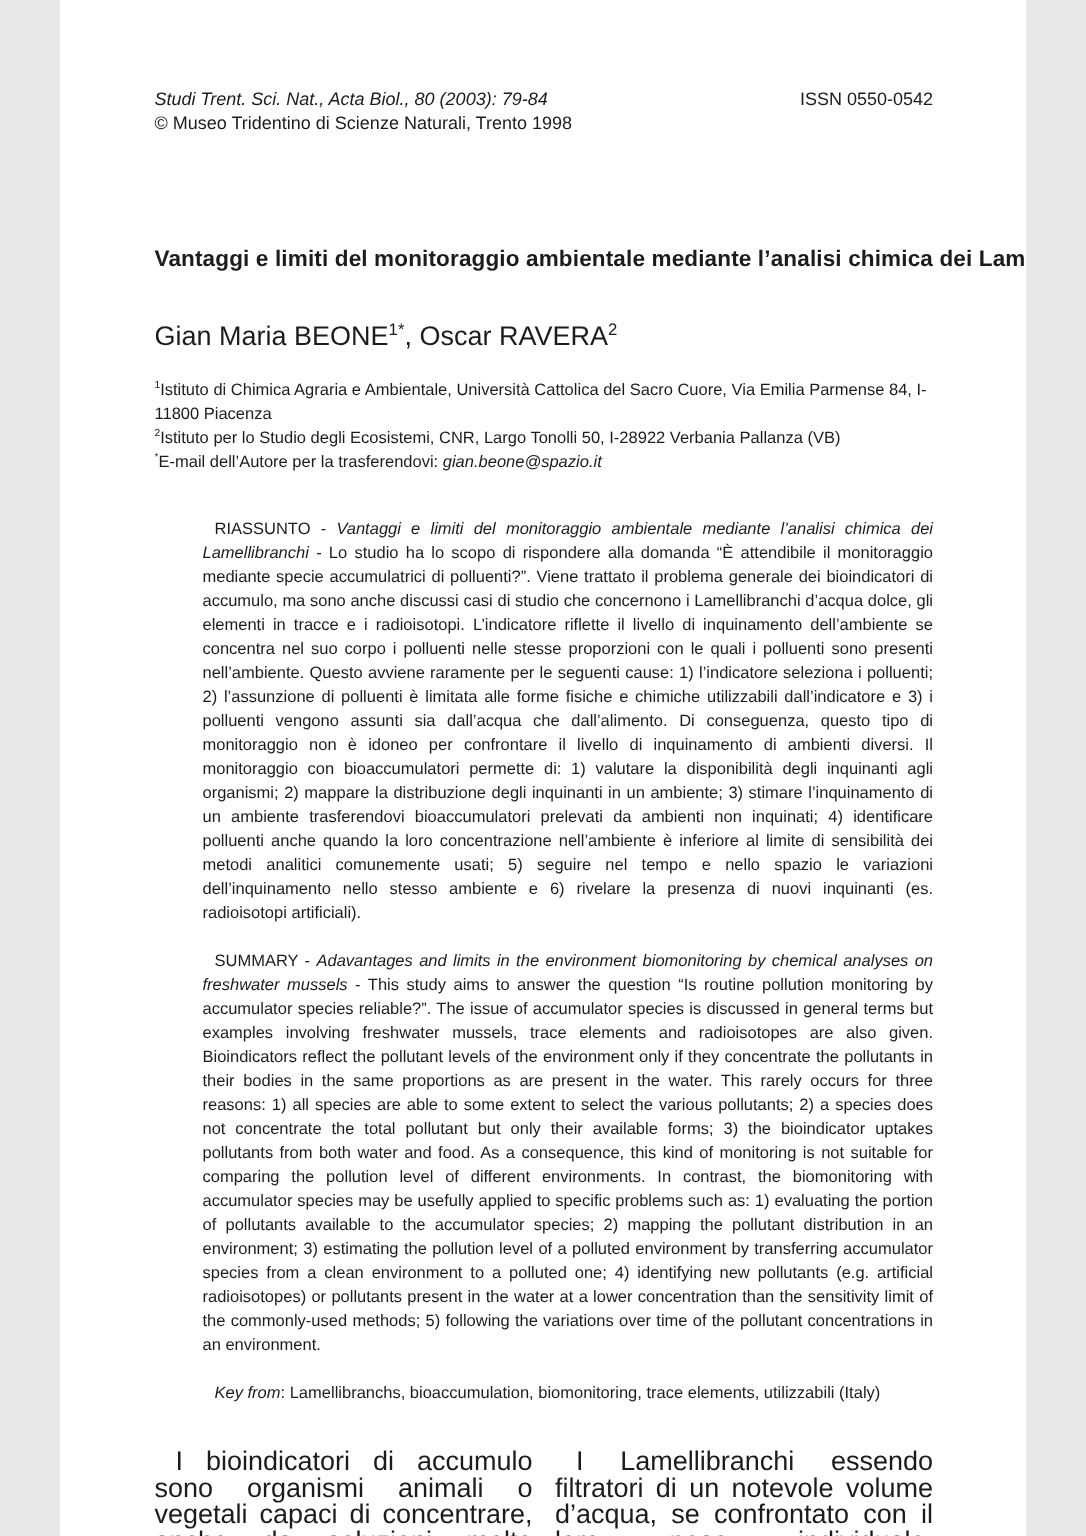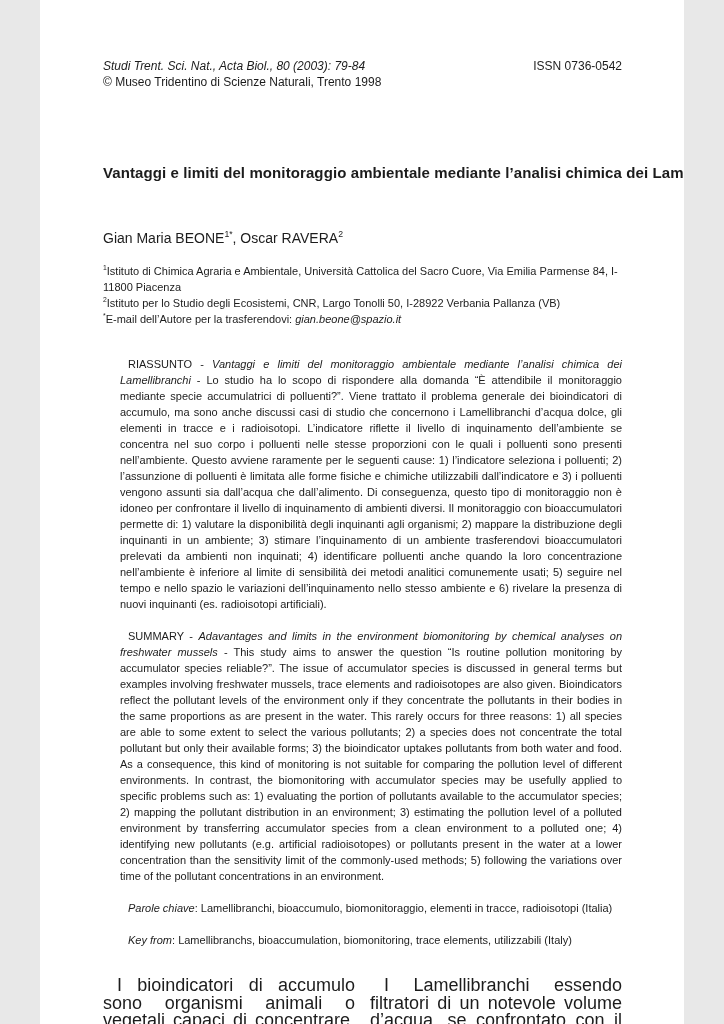--- a/index.html
+++ b/index.html
@@ -16,27 +16,27 @@
     overflow: hidden;
   }
   
   .hdr { font-size: 12px; line-height: 16px; }
   .hdr-row { display: flex; justify-content: space-between; align-items: baseline; }
   .journal-ref { font-style: italic; }
   
   .title { margin-top: 72px; font-size: 15px; font-weight: bold; line-height: 22px; letter-spacing: 0.1px; }
   .title div { white-space: nowrap; }
   
-  .authors { margin-top: 46px; font-size: 14px; }
+  .authors { margin-top: 30px; font-size: 18px; }
   sup, .sup { font-size: 0.62em; vertical-align: super; line-height: 0; }
   
   .affils { margin-top: 17px; font-size: 11px; line-height: 16px; }
   .email { font-style: italic; }
   
-  .abstract { margin-top: 29px; margin-left: 17px; font-size: 11px; line-height: 16px; text-align: justify; }
+  .abstract { margin-top: 29px; margin-left: 32px; font-size: 11px; line-height: 16px; text-align: justify; }
   .abstract p { margin: 0; text-indent: 8px; }
   .abstract p + p { margin-top: 16px; }
   .ab-title { font-style: italic; }
   .keywords { margin-top: 16px; }
   .keywords p { margin: 0; text-indent: 8px; text-align: left; }
   .kw-label { font-style: italic; }
   
   .columns { margin-top: 29px; display: flex; gap: 15px; font-size: 18px; line-height: 17.6px; text-align: justify; }
   .col { flex: 1 1 0; min-width: 0; }
   .col p { margin: 0; }
@@ -44,21 +44,21 @@
   .j-last { text-align-last: justify; }
 </style>
 </head>
 <body>
 
 <div class="page">
 
   <div class="hdr">
     <div class="hdr-row">
       <span class="journal-ref">Studi Trent. Sci. Nat., Acta Biol., 80 (2003): 79-84</span>
-      <span>ISSN 0736-0542</span>
+      <span>ISSN 0550-0542</span>
     </div>
     <div>© Museo Tridentino di Scienze Naturali, Trento 1998</div>
   </div>
 
   <h1 class="title" style="margin:72px 0 0 0;">
     <div>Vantaggi e limiti del monitoraggio ambientale mediante l’analisi chimica dei Lamelli-</div>
   </h1>
 
   <div class="authors">
     <span>Gian Maria BEONE</span><sup>1*</sup><span>, </span><span>Oscar RAVERA</span><sup>2</sup>
@@ -67,21 +67,20 @@
   <div class="affils">
     <div><sup>1</sup><span>Istituto di Chimica Agraria e Ambientale, Università Cattolica del Sacro Cuore, Via Emilia Parmense 84, I-11800 Piacenza</span></div>
     <div><sup>2</sup><span>Istituto per lo Studio degli Ecosistemi, CNR, Largo Tonolli 50, I-28922 Verbania Pallanza (VB)</span></div>
     <div><sup>*</sup><span>E-mail dell’Autore per la trasferendovi: </span><span class="email">gian.beone@spazio.it</span></div>
   </div>
 
   <section class="abstract">
     <p><span>RIASSUNTO - </span><span class="ab-title">Vantaggi e limiti del monitoraggio ambientale mediante l’analisi chimica dei Lamellibranchi</span><span> - Lo studio ha lo scopo di rispondere alla domanda “È attendibile il monitoraggio mediante specie accumulatrici di polluenti?”. Viene trattato il problema generale dei bioindicatori di accumulo, ma sono anche discussi casi di studio che concernono i Lamellibranchi d’acqua dolce, gli elementi in tracce e i radioisotopi. L’indicatore riflette il livello di inquinamento dell’ambiente se concentra nel suo corpo i polluenti nelle stesse proporzioni con le quali i polluenti sono presenti nell’ambiente. Questo avviene raramente per le seguenti cause: 1) l’indicatore seleziona i polluenti; 2) l’assunzione di polluenti è limitata alle forme fisiche e chimiche utilizzabili dall’indicatore e 3) i polluenti vengono assunti sia dall’acqua che dall’alimento. Di conseguenza, questo tipo di monitoraggio non è idoneo per confrontare il livello di inquinamento di ambienti diversi. Il monitoraggio con bioaccumulatori permette di: 1) valutare la disponibilità degli inquinanti agli organismi; 2) mappare la distribuzione degli inquinanti in un ambiente; 3) stimare l’inquinamento di un ambiente trasferendovi bioaccumulatori prelevati da ambienti non inquinati; 4) identificare polluenti anche quando la loro concentrazione nell’ambiente è inferiore al limite di sensibilità dei metodi analitici comunemente usati; 5) seguire nel tempo e nello spazio le variazioni dell’inquinamento nello stesso ambiente e 6) rivelare la presenza di nuovi inquinanti (es. radioisotopi artificiali).</span></p>
     <p><span>SUMMARY - </span><span class="ab-title">Adavantages and limits in the environment biomonitoring by chemical analyses on freshwater mussels</span><span> - This study aims to answer the question “Is routine pollution monitoring by accumulator species reliable?”. The issue of accumulator species is discussed in general terms but examples involving freshwater mussels, trace elements and radioisotopes are also given. Bioindicators reflect the pollutant levels of the environment only if they concentrate the pollutants in their bodies in the same proportions as are present in the water. This rarely occurs for three reasons: 1) all species are able to some extent to select the various pollutants; 2) a species does not concentrate the total pollutant but only their available forms; 3) the bioindicator uptakes pollutants from both water and food. As a consequence, this kind of monitoring is not suitable for comparing the pollution level of different environments. In contrast, the biomonitoring with accumulator species may be usefully applied to specific problems such as: 1) evaluating the portion of pollutants available to the accumulator species; 2) mapping the pollutant distribution in an environment; 3) estimating the pollution level of a polluted environment by transferring accumulator species from a clean environment to a polluted one; 4) identifying new pollutants (e.g. artificial radioisotopes) or pollutants present in the water at a lower concentration than the sensitivity limit of the commonly-used methods; 5) following the variations over time of the pollutant concentrations in an environment.</span></p>
     <div class="keywords">
-      <p><span class="kw-label">Parole chiave</span><span>: Lamellibranchi, bioaccumulo, biomonitoraggio, elementi in tracce, radioisotopi (Italia)</span></p>
       <p><span class="kw-label">Key from</span><span>: Lamellibranchs, bioaccumulation, biomonitoring, trace elements, utilizzabili (Italy)</span></p>
     </div>
   </section>
 
   <div class="columns">
     <div class="col">
       <p class="p-indent j-last">I bioindicatori di accumulo sono organismi animali o vegetali capaci di concentrare, anche da soluzioni molto diluite, notevoli quantità di polluenti ai quali sono resistenti. Le specie che hanno una vita media breve (es. alghe, zooplancton) sono utilizzabili per riflettere il livello attuale di contaminazione dell’ambiente, diversamente, se hanno una vita media lunga (es. Lamellibranchi), dovrebbero riflettere il</p>
     </div>
     <div class="col">
       <p class="p-indent j-last">I Lamellibranchi essendo filtratori di un notevole volume d’acqua, se confrontato con il loro peso individuale, accumulano nei loro tessuti molli numerosi polluenti inorganici e organici presenti sia nelle acque che nelle particelle in sospensione (es. alghe, batteri), le quali costituiscono il loro alimento (Adams &amp;</p>

